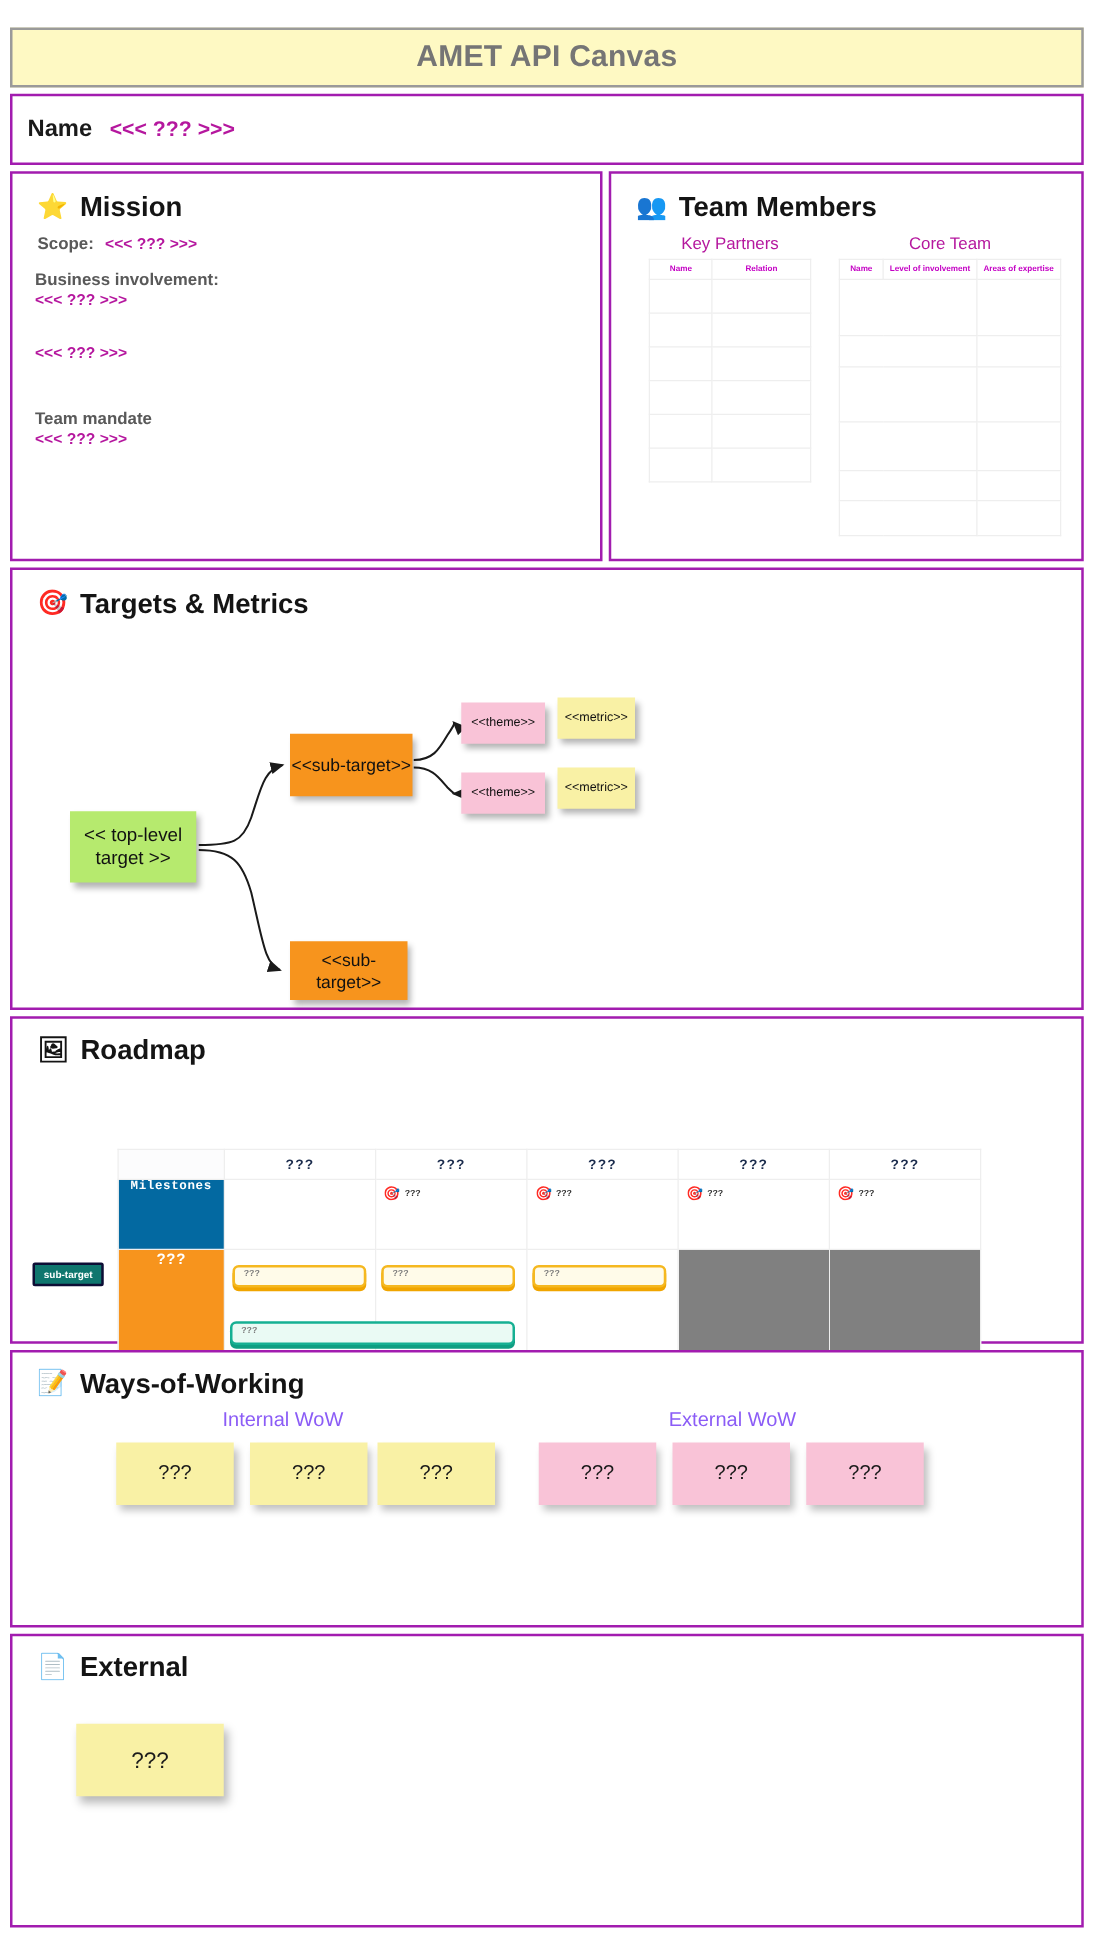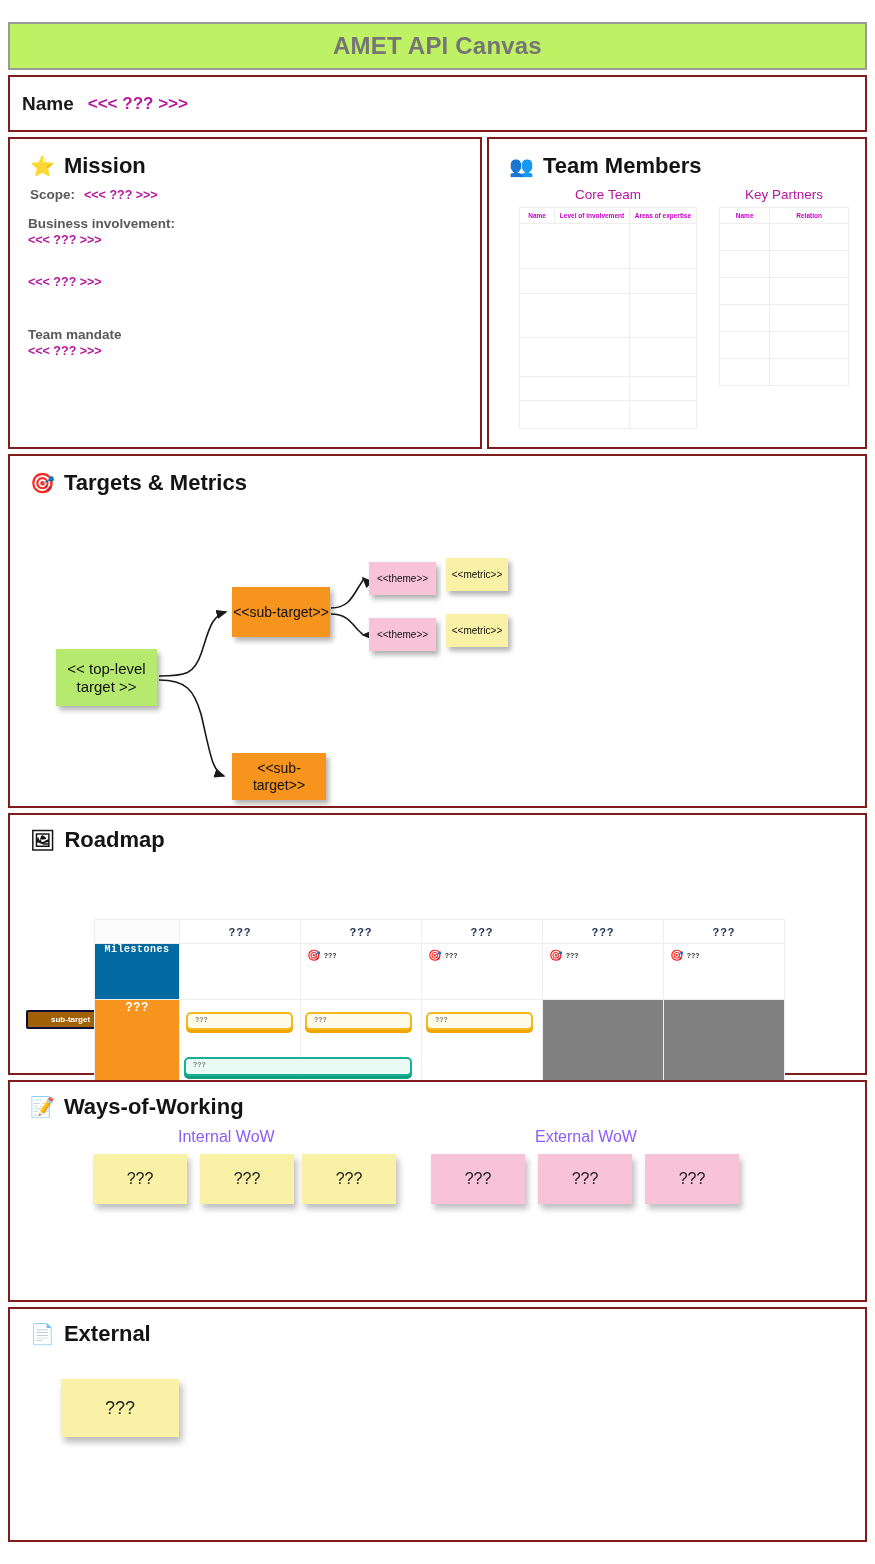--- a/index.html
+++ b/index.html
@@ -13,27 +13,27 @@
     width: 875px;
     height: 1564px;
     background: #ffffff;
     overflow: hidden;
   }
 
   
   .section {
     position: absolute;
     background: #ffffff;
-    border: 2px solid #7f1d1d;
+    border: 2px solid #a21caf;
   }
 
   
   #title-bar {
     left: 8px; top: 22px; width: 859px; height: 48px;
-    background: #bef264;
+    background: #fef9c3;
     border: 2px solid #9a9a9a;
     display: flex; align-items: center; justify-content: center;
   }
   #title-bar .title-text {
     font-size: 24px; font-weight: bold; color: #757575;
     letter-spacing: .2px;
   }
 
   
   #name-row {
@@ -139,23 +139,23 @@
   .pill {
     position: absolute;
     border-radius: 5px;
     font-size: 7px; font-weight: bold; color: #7a7a7a;
     padding: 2px 0 0 7px;
   }
   .pill-yellow { background: #fffbe9; border: 2px solid #f5b820; box-shadow: 0 3px 0 #f0a500; }
   .pill-teal   { background: #eafaf4; border: 2px solid #16b093; box-shadow: 0 3px 0 #0f9e82; }
   #rm-badge {
     position: absolute; left: 0px; top: 149px;
-    background: #a16207; border: 2px solid #0d0d35;
+    background: #0f766e; border: 2px solid #0d0d35;
     color: #ffffff; font-size: 8px; font-weight: bold;
-    padding: 3px 23px; border-radius: 2px;
+    padding: 3px 7px; border-radius: 2px;
   }
 
   
   #wow-captions { position: relative; height: 26px; }
   .wow-caption { position: absolute; font-size: 16px; color: #8b5cf6; }
   #wow-notes { position: relative; height: 90px; }
   .wow-note {
     position: absolute; top: 0; width: 94px; height: 50px;
     display: flex; align-items: center; justify-content: center;
     font-size: 16px; color: #1a1a1a;
@@ -202,20 +202,57 @@
     <div class="field-value">&lt;&lt;&lt; ??? &gt;&gt;&gt;</div>
   </div>
 
   <div class="section" id="team">
     <div class="sec-head">
       <span class="glyph">👥</span>
       <span>Team Members</span>
     </div>
     <div class="team-tables">
       <div class="tt-block">
+        <div class="tt-caption">Key Partners</div>
+        <table class="grid" id="key-partners-table">
+          <thead>
+            <tr>
+              <th style="width:57px">Name</th>
+              <th style="width:91px">Relation</th>
+            </tr>
+          </thead>
+          <tbody>
+            <tr>
+                <td></td>
+                <td></td>
+              </tr>
+            <tr>
+                <td></td>
+                <td></td>
+              </tr>
+            <tr>
+                <td></td>
+                <td></td>
+              </tr>
+            <tr>
+                <td></td>
+                <td></td>
+              </tr>
+            <tr>
+                <td></td>
+                <td></td>
+              </tr>
+            <tr>
+                <td></td>
+                <td></td>
+              </tr>
+          </tbody>
+        </table>
+      </div>
+      <div class="tt-block">
         <div class="tt-caption">Core Team</div>
         <table class="grid" id="core-team-table">
           <thead>
             <tr>
               <th style="width:54px">Name</th>
               <th style="width:78px">Level of involvement</th>
               <th style="width:71px">Areas of expertise</th>
             </tr>
           </thead>
           <tbody>
@@ -234,57 +271,20 @@
             <tr>
                 <td colspan="2" style="height:39px"></td>
                 <td></td>
               </tr>
             <tr>
                 <td colspan="2" style="height:17px"></td>
                 <td></td>
               </tr>
             <tr>
                 <td colspan="2" style="height:28px"></td>
-                <td></td>
-              </tr>
-          </tbody>
-        </table>
-      </div>
-      <div class="tt-block">
-        <div class="tt-caption">Key Partners</div>
-        <table class="grid" id="key-partners-table">
-          <thead>
-            <tr>
-              <th style="width:57px">Name</th>
-              <th style="width:91px">Relation</th>
-            </tr>
-          </thead>
-          <tbody>
-            <tr>
-                <td></td>
-                <td></td>
-              </tr>
-            <tr>
-                <td></td>
-                <td></td>
-              </tr>
-            <tr>
-                <td></td>
-                <td></td>
-              </tr>
-            <tr>
-                <td></td>
-                <td></td>
-              </tr>
-            <tr>
-                <td></td>
-                <td></td>
-              </tr>
-            <tr>
-                <td></td>
                 <td></td>
               </tr>
           </tbody>
         </table>
       </div>
     </div>
   </div>
 
   <div class="section" id="targets">
     <div class="sec-head">

